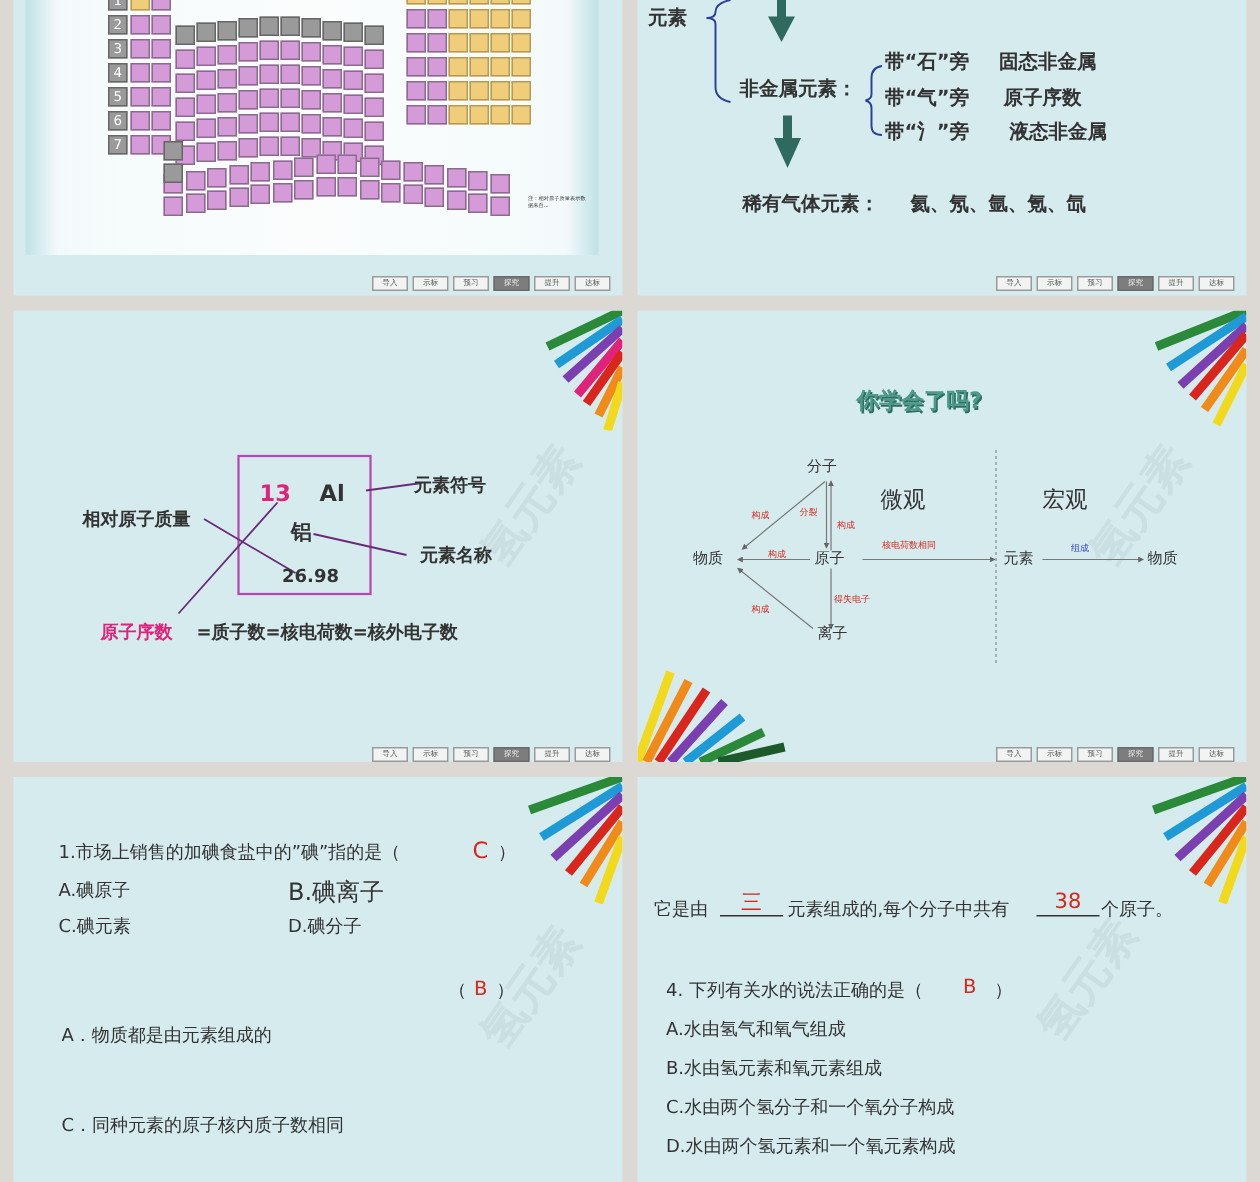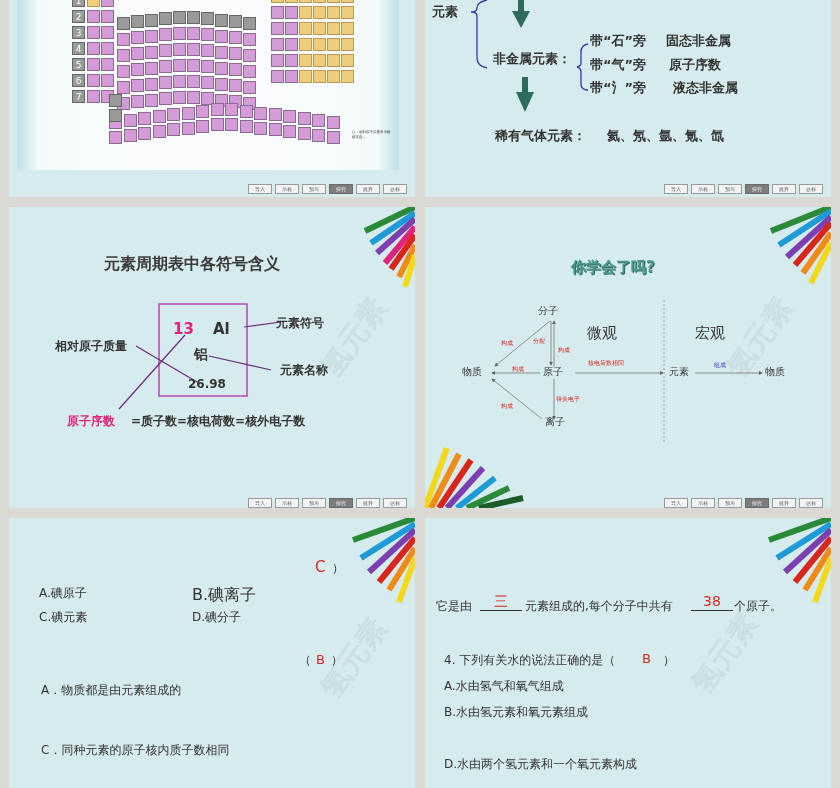--- a/index.html
+++ b/index.html
@@ -247,21 +247,20 @@
       <line x1="90" y1="0" x2="40" y2="24" stroke="#2a8a3a"></line>
       <line x1="90" y1="6" x2="46" y2="36" stroke="#1e9ad6"></line>
       <line x1="90" y1="12" x2="52" y2="46" stroke="#7b3fb0"></line>
       <line x1="90" y1="20" x2="60" y2="56" stroke="#e0237a"></line>
       <line x1="90" y1="28" x2="66" y2="62" stroke="#d8261c"></line>
       <line x1="90" y1="38" x2="74" y2="70" stroke="#f08a18"></line>
       <line x1="90" y1="48" x2="80" y2="80" stroke="#f2d91b"></line>
     </g>
   </svg>
   <div class="wm" style="left:300px;top:110px;">氢元素</div>
-  <div class="t b" style="left:95px;top:47px;font-size:16px;color:#3a3a3a;">元素周期表中各符号含义</div>
   <svg style="position:absolute;left:0;top:0;" width="406" height="301">
     <rect x="150" y="97" width="88" height="92" fill="none" stroke="#b548b3" stroke-width="1.5"></rect>
     <line x1="235" y1="120" x2="272" y2="115" stroke="#6a2a7a" stroke-width="1.2"></line>
     <line x1="200" y1="149" x2="262" y2="163" stroke="#6a2a7a" stroke-width="1.2"></line>
     <line x1="127" y1="139" x2="188" y2="175" stroke="#6a2a7a" stroke-width="1.2"></line>
     <line x1="176" y1="128" x2="110" y2="202" stroke="#6a2a7a" stroke-width="1.2"></line>
   </svg>
   <div class="t b" style="left:164px;top:113px;font-size:15px;color:#e0237a;">13</div>
   <div class="t b" style="left:204px;top:113px;font-size:15px;">Al</div>
   <div class="t b" style="left:185px;top:139px;font-size:14px;">铝</div>
@@ -352,20 +351,21 @@
     <g stroke-width="6">
       <line x1="82" y1="0" x2="20" y2="22" stroke="#2a8a3a"></line>
       <line x1="82" y1="6" x2="28" y2="40" stroke="#1e9ad6"></line>
       <line x1="82" y1="12" x2="36" y2="54" stroke="#7b3fb0"></line>
       <line x1="82" y1="20" x2="46" y2="64" stroke="#d8261c"></line>
       <line x1="82" y1="30" x2="56" y2="72" stroke="#f08a18"></line>
       <line x1="82" y1="40" x2="66" y2="84" stroke="#f2d91b"></line>
     </g>
   </svg>
   <div class="wm" style="left:300px;top:120px;">氢元素</div>
+  <div class="t" style="left:30px;top:42px;font-size:12px;">1.市场上销售的加碘食盐中的”碘”指的是（</div>
   <div class="t" style="left:306px;top:40px;font-size:15px;color:#d8261c;">C</div>
   <div class="t" style="left:323px;top:42px;font-size:12px;">）</div>
   <div class="t" style="left:30px;top:67px;font-size:12px;">A.碘原子</div>
   <div class="t" style="left:183px;top:67px;font-size:16px;">B.碘离子</div>
   <div class="t" style="left:30px;top:91px;font-size:12px;">C.碘元素</div>
   <div class="t" style="left:183px;top:91px;font-size:12px;">D.碘分子</div>
   <div class="t" style="left:290px;top:134px;font-size:12px;">（</div>
   <div class="t" style="left:307px;top:134px;font-size:13px;color:#d8261c;">B</div>
   <div class="t" style="left:322px;top:134px;font-size:12px;">）</div>
   <div class="t" style="left:32px;top:164px;font-size:12px;">A．物质都是由元素组成的</div>
@@ -387,14 +387,15 @@
   <div class="t" style="left:11px;top:80px;font-size:12px;">它是由</div>
   <div class="t" style="left:55px;top:75px;width:42px;height:17px;border-bottom:1px solid #333;text-align:center;font-size:14px;color:#d8261c;">三</div>
   <div class="t" style="left:100px;top:80px;font-size:12px;">元素组成的,每个分子中共有</div>
   <div class="t" style="left:266px;top:75px;width:42px;height:17px;border-bottom:1px solid #333;text-align:center;font-size:14px;color:#d8261c;">38</div>
   <div class="t" style="left:309px;top:80px;font-size:12px;">个原子。</div>
   <div class="t" style="left:19px;top:134px;font-size:12px;">4. 下列有关水的说法正确的是（</div>
   <div class="t" style="left:217px;top:133px;font-size:13px;color:#d8261c;">B</div>
   <div class="t" style="left:238px;top:134px;font-size:12px;">）</div>
   <div class="t" style="left:19px;top:160px;font-size:12px;">A.水由氢气和氧气组成</div>
   <div class="t" style="left:19px;top:186px;font-size:12px;">B.水由氢元素和氧元素组成</div>
+  <div class="t" style="left:19px;top:212px;font-size:12px;">C.水由两个氢分子和一个氧分子构成</div>
   <div class="t" style="left:19px;top:238px;font-size:12px;">D.水由两个氢元素和一个氧元素构成</div>
 </div>
 
 </body></html>

